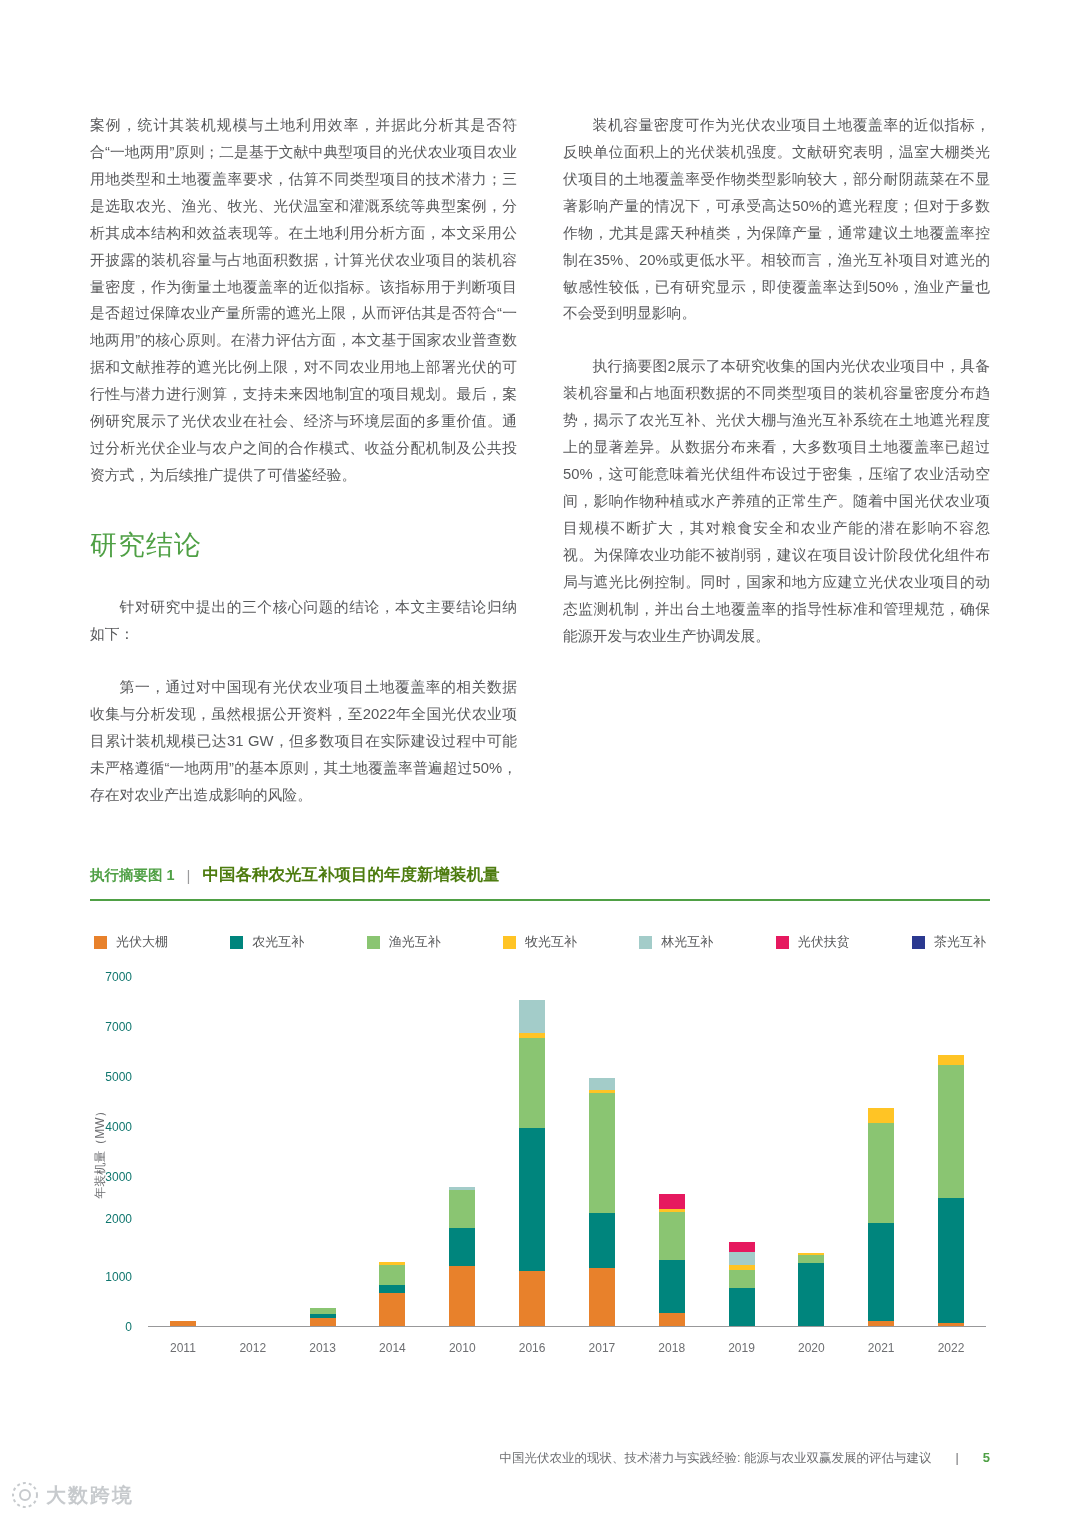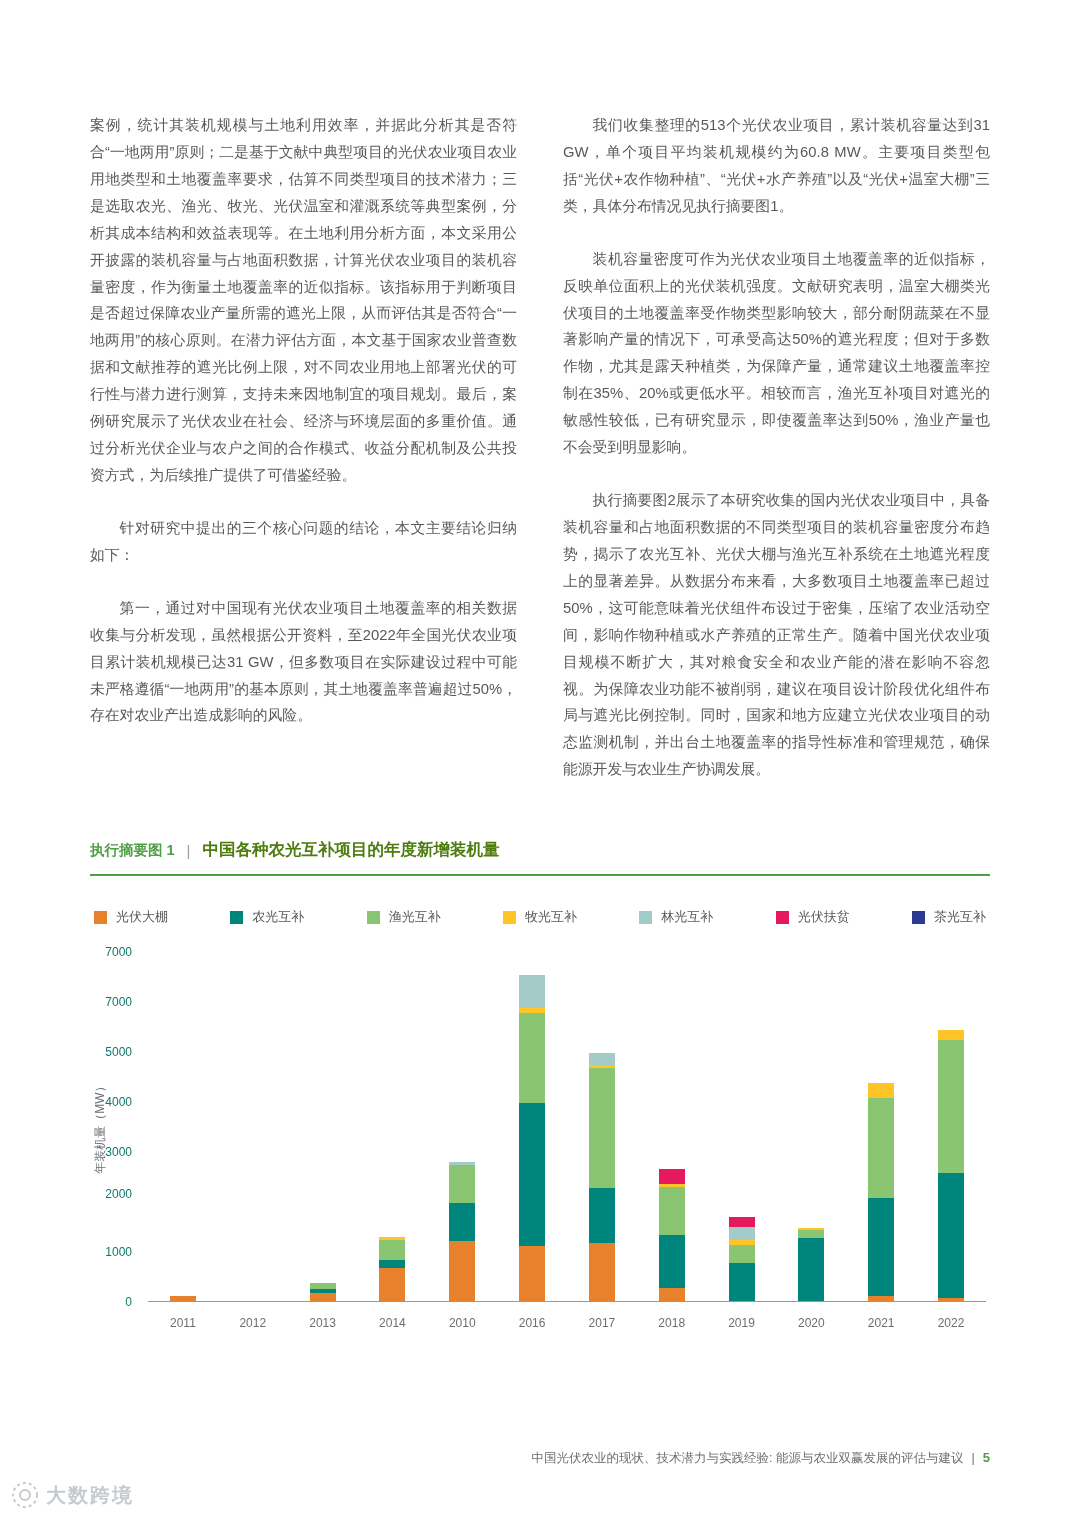--- a/index.html
+++ b/index.html
@@ -65,46 +65,46 @@
   .xlabels {
     position: absolute; left: 58px; right: 4px; top: 374px;
     display: flex;
   }
   .xlabel { flex: 1; text-align: center; font-size: 12px; color: #6d6e71; }
 
   
   .footer {
     position: absolute; right: 90px; top: 1450px;
     font-size: 12.5px; color: #6d6e71;
-    display: flex; align-items: baseline; gap: 8px;
+    display: flex; align-items: baseline; gap: 24px;
   }
   .footer-page { color: var(--accent); font-weight: bold; font-size: 13px; }
 
   
   .watermark {
     position: absolute; left: 10px; top: 1480px;
     display: flex; align-items: center; gap: 6px;
     opacity: 0.55; color: #9aa0a6;
   }
   .watermark-text { font-size: 20px; font-weight: bold; letter-spacing: 2px; }
 </style>
 </head>
 <body>
 
 <div class="page" style="--accent: #4FA045;">
   <div class="content">
 
     <div class="columns">
       <div class="col">
         <p class="para">案例，统计其装机规模与土地利用效率，并据此分析其是否符合“一地两用”原则；二是基于文献中典型项目的光伏农业项目农业用地类型和土地覆盖率要求，估算不同类型项目的技术潜力；三是选取农光、渔光、牧光、光伏温室和灌溉系统等典型案例，分析其成本结构和效益表现等。在土地利用分析方面，本文采用公开披露的装机容量与占地面积数据，计算光伏农业项目的装机容量密度，作为衡量土地覆盖率的近似指标。该指标用于判断项目是否超过保障农业产量所需的遮光上限，从而评估其是否符合“一地两用”的核心原则。在潜力评估方面，本文基于国家农业普查数据和文献推荐的遮光比例上限，对不同农业用地上部署光伏的可行性与潜力进行测算，支持未来因地制宜的项目规划。最后，案例研究展示了光伏农业在社会、经济与环境层面的多重价值。通过分析光伏企业与农户之间的合作模式、收益分配机制及公共投资方式，为后续推广提供了可借鉴经验。</p>
+        <h2 class="section-title">研究结论</h2>
         <p class="para indent">针对研究中提出的三个核心问题的结论，本文主要结论归纳如下：</p>
         <p class="para indent">第一，通过对中国现有光伏农业项目土地覆盖率的相关数据收集与分析发现，虽然根据公开资料，至2022年全国光伏农业项目累计装机规模已达31 GW，但多数项目在实际建设过程中可能未严格遵循“一地两用”的基本原则，其土地覆盖率普遍超过50%，存在对农业产出造成影响的风险。</p>
       </div>
       <div class="col">
-        <p class="para indent">我们收集整理的513个光伏农业项目，累计装机容量达到31 GW，单个项目平均装机规模约为60.8 MW。主要项目类型包括“光伏+农作物种植”、“光伏+水产养殖”以及“光伏+温室大棚”三类，具体分布情况见执行摘要图1。</p>
         <p class="para indent">装机容量密度可作为光伏农业项目土地覆盖率的近似指标，反映单位面积上的光伏装机强度。文献研究表明，温室大棚类光伏项目的土地覆盖率受作物类型影响较大，部分耐阴蔬菜在不显著影响产量的情况下，可承受高达50%的遮光程度；但对于多数作物，尤其是露天种植类，为保障产量，通常建议土地覆盖率控制在35%、20%或更低水平。相较而言，渔光互补项目对遮光的敏感性较低，已有研究显示，即使覆盖率达到50%，渔业产量也不会受到明显影响。</p>
         <p class="para indent">执行摘要图2展示了本研究收集的国内光伏农业项目中，具备装机容量和占地面积数据的不同类型项目的装机容量密度分布趋势，揭示了农光互补、光伏大棚与渔光互补系统在土地遮光程度上的显著差异。从数据分布来看，大多数项目土地覆盖率已超过50%，这可能意味着光伏组件布设过于密集，压缩了农业活动空间，影响作物种植或水产养殖的正常生产。随着中国光伏农业项目规模不断扩大，其对粮食安全和农业产能的潜在影响不容忽视。为保障农业功能不被削弱，建议在项目设计阶段优化组件布局与遮光比例控制。同时，国家和地方应建立光伏农业项目的动态监测机制，并出台土地覆盖率的指导性标准和管理规范，确保能源开发与农业生产协调发展。</p>
       </div>
     </div>
 
     <div class="figure-header">
       <span class="fig-label">执行摘要图 1</span>
       <span class="fig-sep">|</span>
       <span class="fig-title">中国各种农光互补项目的年度新增装机量</span>
     </div>

